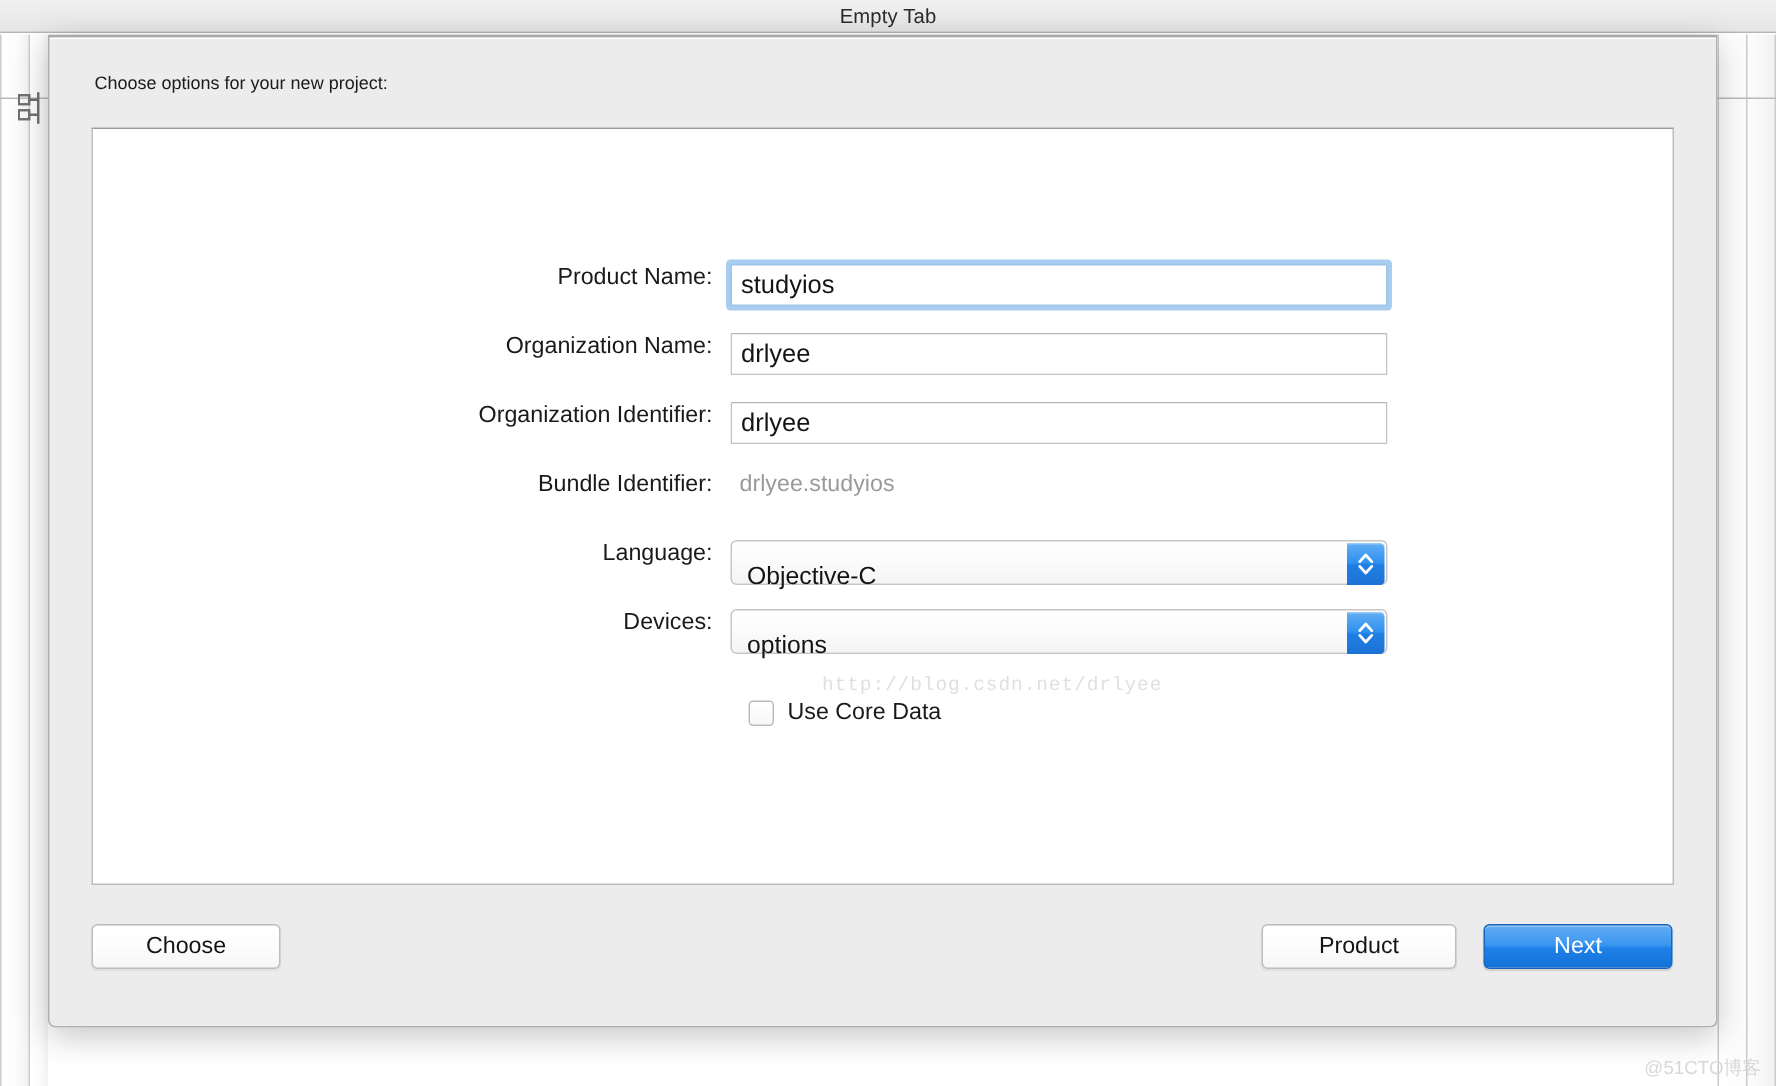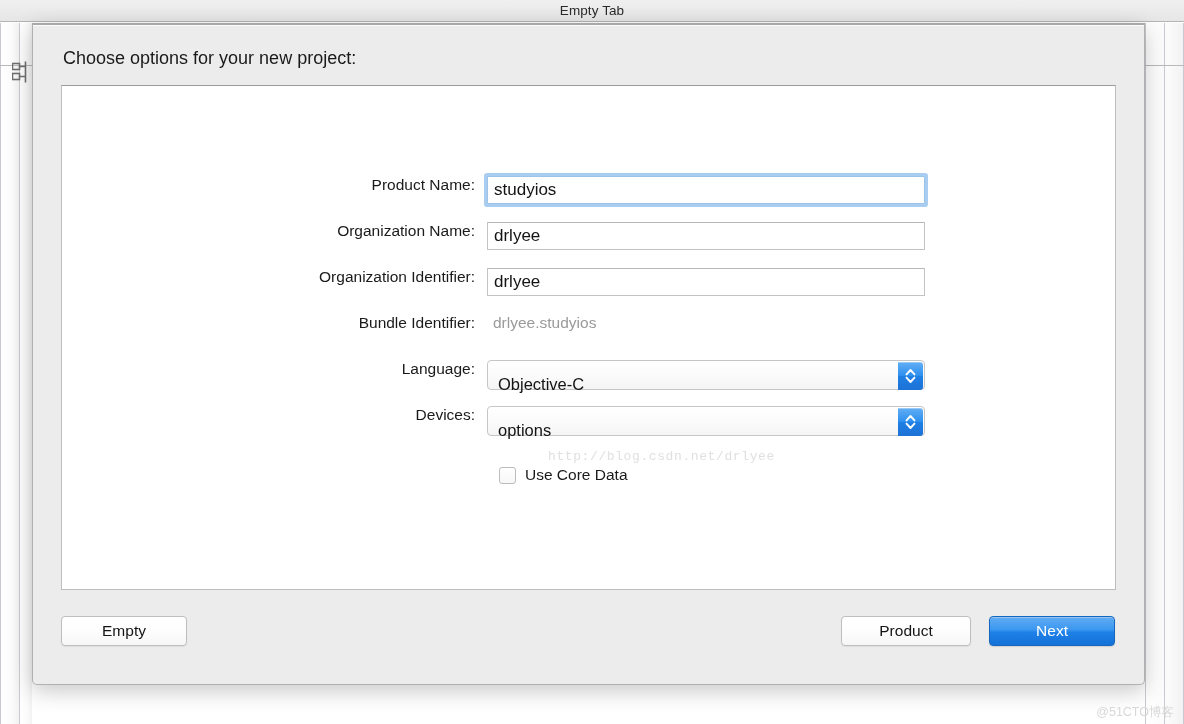--- a/index.html
+++ b/index.html
@@ -75,21 +75,21 @@
     background: #ececec;
     border: 1px solid #b0b0b0;
     border-top: 2px solid #a8a8a8;
     border-radius: 0 0 5px 5px;
     box-shadow: 0 6px 22px rgba(0,0,0,0.22), 0 1px 0 rgba(255,255,255,0.9) inset;
   }
 
   #sheet-heading {
     position: absolute;
     left: 30px; top: 23px;
-    font-size: 18px;
+    font-size: 12px;
     color: #1a1a1a;
     white-space: nowrap;
   }
 
   
   #content-well {
     position: absolute;
     left: 28px; top: 60px;
     width: 1055px; height: 505px;
     background: #ffffff;
@@ -346,21 +346,21 @@
           <div class="checkbox-box"></div>
           <div class="checkbox-label">Use Core Data</div>
         </div>
 
       </div>
 
       <div id="wm-url">http://blog.csdn.net/drlyee</div>
 
     </div>
 
-    <div id="cancel-button" class="push-button">Empty</div>
+    <div id="cancel-button" class="push-button">Choose</div>
     <div id="previous-button" class="push-button">Product</div>
     <div id="next-button">Next</div>
 
   </div>
 
   <div id="wm-corner">@51CTO博客</div>
 
 </div>
 
 </body></html>

